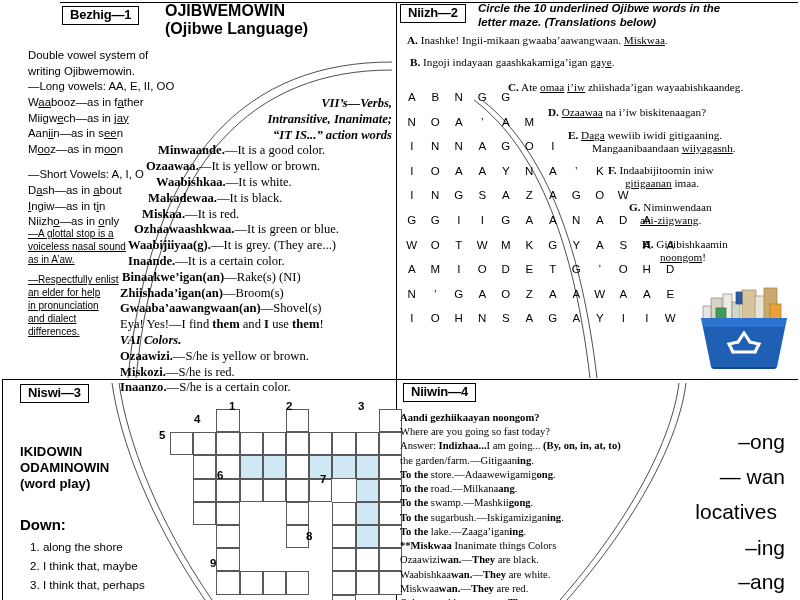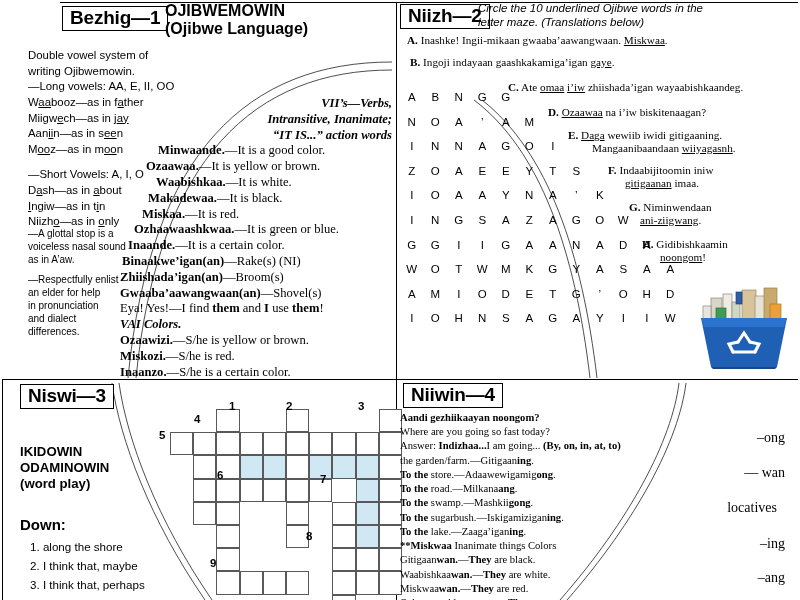--- a/index.html
+++ b/index.html
@@ -35,31 +35,31 @@
     width: 0; border-left: 1.6px solid #000;
     z-index: 2;
   }
   
   .sect-tag {
     position: absolute;
     border: 1.6px solid #000;
     background: #fff;
     padding: 1px 7px 2px 7px;
     font-weight: bold;
-    font-size: 19px;
+    font-size: 13px;
     letter-spacing: -0.2px;
     line-height: 1.05;
     z-index: 6;
     white-space: nowrap;
     text-align: right;
   }
   .sect-sub {
     position: absolute;
     font-style: italic;
-    font-weight: normal;
+    font-weight: bold;
     font-size: 11.5px;
     line-height: 1.18;
     z-index: 6;
   }
   
   .q1-title {
     position: absolute;
     font-weight: bold;
     font-size: 16px;
     line-height: 1.12;
@@ -73,21 +73,21 @@
     width: 152px;
   }
   .q1-left .blk { margin-bottom: 10px; }
   .q1-note {
     position: absolute;
     font-size: 10px;
     line-height: 1.28;
     width: 112px;
     z-index: 6;
   }
-  .q1-note .blk { margin-bottom: 8px; }
+  .q1-note .blk { margin-bottom: 8px; text-decoration: underline; }
   u.u { text-decoration: underline; }
 
   
   .vii {
     position: absolute;
     font-family: "Liberation Serif", serif;
     font-size: 12.6px;
     line-height: 1.255;
     z-index: 6;
     width: 272px;
@@ -166,22 +166,22 @@
     position: absolute;
     font-family: "Liberation Serif", serif;
     font-size: 10.6px;
     line-height: 1.345;
     z-index: 6;
     width: 225px;
   }
   .q4 b { font-weight: bold; }
   .q4-loc {
     position: absolute;
-    font-family: Liberation Serif, serif;
-    font-size: 14px;
+    font-family: Liberation Sans, sans-serif;
+    font-size: 21px;
     z-index: 6;
     text-align: right;
     width: 120px;
   }
 </style>
 </head>
 <body>
 
 <div id="page">
 
@@ -255,20 +255,21 @@
     <div class="ctr">VII’s—Verbs,</div>
     <div class="ctr">Intransitive, Inanimate;</div>
     <div class="ctr">“IT IS...” action words</div>
 
     <div class="row" style="padding-left:38px;"><b>Minwaande.</b><span>—It is a good color.</span></div>
     <div class="row" style="padding-left:26px;"><b>Ozaawaa.</b><span>—It is yellow or brown.</span></div>
     <div class="row" style="padding-left:36px;"><b>Waabishkaa.</b><span>—It is white.</span></div>
     <div class="row" style="padding-left:28px;"><b>Makadewaa.</b><span>—It is black.</span></div>
     <div class="row" style="padding-left:22px;"><b>Miskaa.</b><span>—It is red.</span></div>
     <div class="row" style="padding-left:14px;"><b>Ozhaawaashkwaa.</b><span>—It is green or blue.</span></div>
+    <div class="row" style="padding-left:8px;"><b>Waabijiiyaa(g).</b><span>—It is grey. (They are...)</span></div>
     <div class="row" style="padding-left:8px;"><b>Inaande.</b><span>—It is a certain color.</span></div>
     <div class="row" style="padding-left:2px;"><b>Binaakwe’igan(an)</b><span>—Rake(s) (NI)</span></div>
     <div class="row" style="padding-left:-2px;"><b>Zhiishada’igan(an)</b><span>—Broom(s)</span></div>
     <div class="row" style="padding-left:-4px;"><b>Gwaaba’aawangwaan(an)</b><span>—Shovel(s)</span></div>
 
     <div class="row" style="padding-left:-4px;">Eya! Yes!—I find <b>them</b> and <b>I</b> use <b>them</b>!</div>
     <div class="row" style="padding-left:-8px;"><b><i>VAI Colors.</i></b></div>
     <div class="row" style="padding-left:-8px;"><b>Ozaawizi.</b><span>—S/he is yellow or brown.</span></div>
     <div class="row" style="padding-left:-8px;"><b>Miskozi.</b><span>—S/he is red.</span></div>
     <div class="row" style="padding-left:-8px;"><b>Inaanzo.</b><span>—S/he is a certain color.</span></div>
@@ -277,26 +278,26 @@
   <div class="sect-tag" style="left:400px; top:4px;">Niizh—2</div>
   <div class="sect-sub" style="left:478px; top:2px; width:320px;">
     <div>Circle the 10 underlined Ojibwe words in the</div>
     <div>letter maze. (Translations below)</div>
   </div>
 
   <div class="maze" style="left:400px; top:91px;">
     <span class="mrow" id="mz0"><span class="mc">A</span><span class="mc">B</span><span class="mc">N</span><span class="mc">G</span><span class="mc">G</span></span>
     <span class="mrow" id="mz1"><span class="mc">N</span><span class="mc">O</span><span class="mc">A</span><span class="mc">’</span><span class="mc">A</span><span class="mc">M</span></span>
     <span class="mrow" id="mz2"><span class="mc">I</span><span class="mc">N</span><span class="mc">N</span><span class="mc">A</span><span class="mc">G</span><span class="mc">O</span><span class="mc">I</span></span>
-    <span class="mrow" id="mz3"><span class="mc">Z</span><span class="mc">O</span><span class="mc">A</span><span class="mc">E</span><span class="mc">E</span><span class="mc">Y</span><span class="mc">T</span><span class="mc">S</span></span>
     <span class="mrow" id="mz4"><span class="mc">I</span><span class="mc">O</span><span class="mc">A</span><span class="mc">A</span><span class="mc">Y</span><span class="mc">N</span><span class="mc">A</span><span class="mc">’</span><span class="mc">K</span></span>
     <span class="mrow" id="mz5"><span class="mc">I</span><span class="mc">N</span><span class="mc">G</span><span class="mc">S</span><span class="mc">A</span><span class="mc">Z</span><span class="mc">A</span><span class="mc">G</span><span class="mc">O</span><span class="mc">W</span></span>
     <span class="mrow" id="mz6"><span class="mc">G</span><span class="mc">G</span><span class="mc">I</span><span class="mc">I</span><span class="mc">G</span><span class="mc">A</span><span class="mc">A</span><span class="mc">N</span><span class="mc">A</span><span class="mc">D</span><span class="mc">A</span></span>
     <span class="mrow" id="mz7"><span class="mc">W</span><span class="mc">O</span><span class="mc">T</span><span class="mc">W</span><span class="mc">M</span><span class="mc">K</span><span class="mc">G</span><span class="mc">Y</span><span class="mc">A</span><span class="mc">S</span><span class="mc">A</span><span class="mc">A</span></span>
     <span class="mrow" id="mz8"><span class="mc">A</span><span class="mc">M</span><span class="mc">I</span><span class="mc">O</span><span class="mc">D</span><span class="mc">E</span><span class="mc">T</span><span class="mc">G</span><span class="mc">’</span><span class="mc">O</span><span class="mc">H</span><span class="mc">D</span></span>
+    <span class="mrow" id="mz9"><span class="mc">N</span><span class="mc">’</span><span class="mc">G</span><span class="mc">A</span><span class="mc">O</span><span class="mc">Z</span><span class="mc">A</span><span class="mc">A</span><span class="mc">W</span><span class="mc">A</span><span class="mc">A</span><span class="mc">E</span></span>
     <span class="mrow" id="mz10"><span class="mc">I</span><span class="mc">O</span><span class="mc">H</span><span class="mc">N</span><span class="mc">S</span><span class="mc">A</span><span class="mc">G</span><span class="mc">A</span><span class="mc">Y</span><span class="mc">I</span><span class="mc">I</span><span class="mc">W</span></span>
   </div>
 
   <div class="q2clues" style="left:400px; top:0px; width:400px; height:380px;">
     <div class="cl" style="left:7px; top:33px; width:385px;">
       <b>A.</b>
       <span> Inashke! Ingii-mikaan gwaaba’aawangwaan. <u class="u">Miskwaa</u>.</span>
     </div>
     <div class="cl" style="left:10px; top:55px; width:380px;">
       <b>B.</b>
@@ -463,21 +464,21 @@
     </div>
 
     <div><b>To the </b><span>store.</span><span>—Adaawewigamig</span><b>ong</b><span>.</span></div>
     <div><b>To the </b><span>road.</span><span>—Milkana</span><b>ang</b><span>.</span></div>
     <div><b>To the </b><span>swamp.</span><span>—Mashkii</span><b>gong</b><span>.</span></div>
     <div><b>To the </b><span>sugarbush.</span><span>—Iskigamizigan</span><b>ing</b><span>.</span></div>
     <div><b>To the </b><span>lake.</span><span>—Zaaga’igan</span><b>ing</b><span>.</span></div>
 
     <div><b>**Miskwaa</b><span> Inanimate things Colors</span></div>
 
-    <div><span>Gitigaan</span><b>wan.</b><span>—</span><b>They</b><span> are black.</span></div>
+    <div><span>Ozaawizi</span><b>wan.</b><span>—</span><b>They</b><span> are black.</span></div>
     <div><span>Waabishkaa</span><b>wan.</b><span>—</span><b>They</b><span> are white.</span></div>
     <div><span>Miskwaa</span><b>wan.</b><span>—</span><b>They</b><span> are red.</span></div>
     <div><span>Ozhaawaashkwaa</span><b>wan.</b><span>—</span><b>They</b><span> are</span></div>
   </div>
 
   <div class="q4-loc" style="left:665px; top:430px;">–ong</div>
   <div class="q4-loc" style="left:665px; top:465px;">— wan</div>
   <div class="q4-loc" style="left:657px; top:500px;">locatives</div>
   <div class="q4-loc" style="left:665px; top:536px;">–ing</div>
   <div class="q4-loc" style="left:665px; top:570px;">–ang</div>

